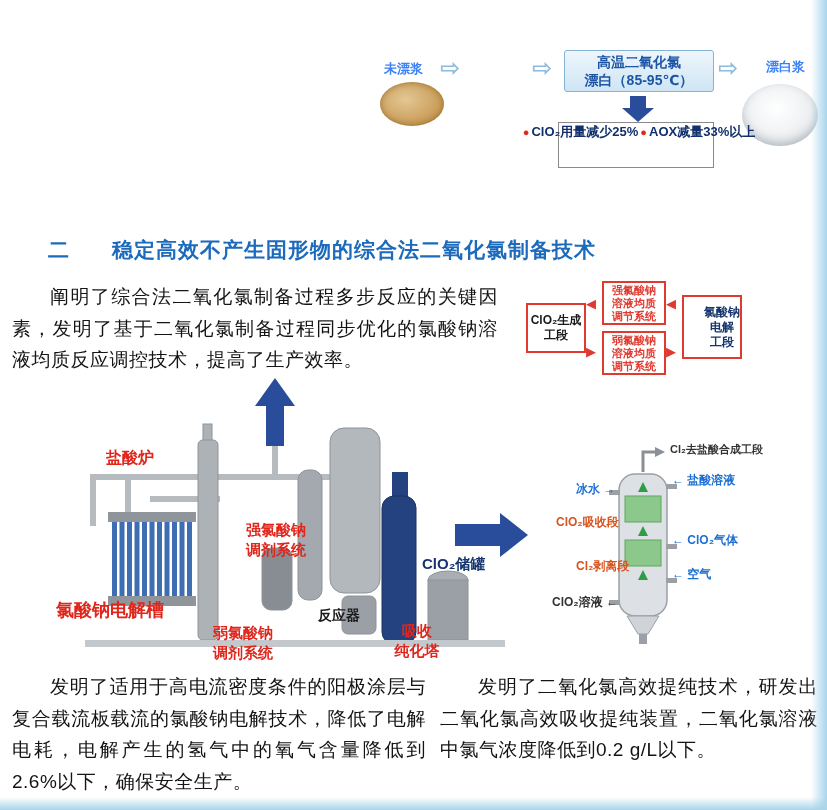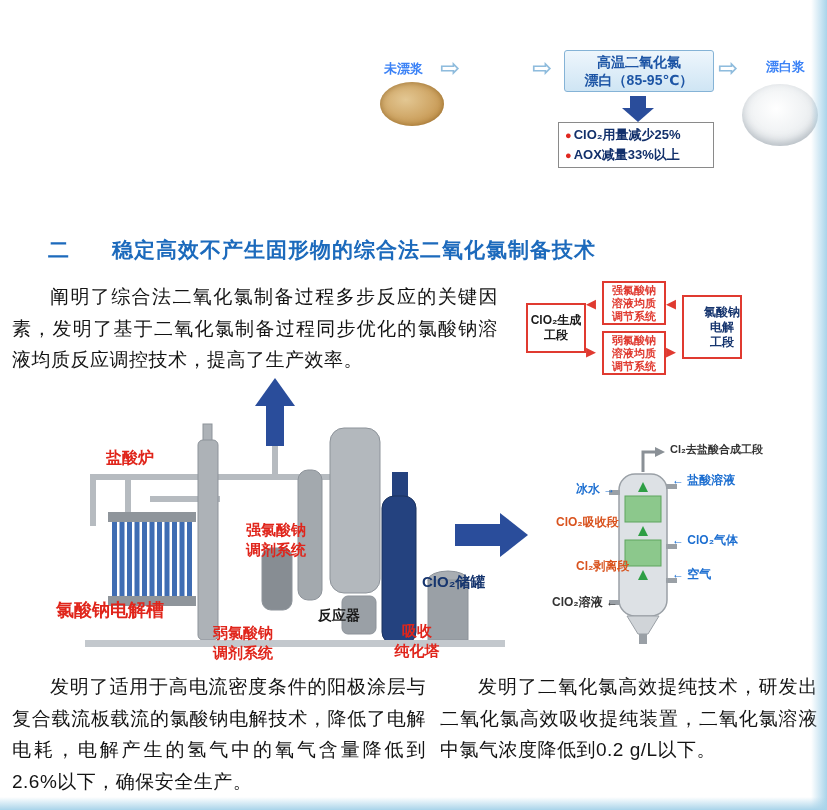--- a/index.html
+++ b/index.html
@@ -36,21 +36,21 @@
                    background:radial-gradient(ellipse at 40% 40%, #e3c793, #c89a55 70%, #a87a3c);
                    box-shadow:inset 0 0 6px rgba(120,80,20,.6); }
   #pulp-bleached { left:362px; top:36px; width:76px; height:62px;
                    background:radial-gradient(ellipse at 45% 40%, #ffffff, #eceff1 60%, #cfd6da);
                    box-shadow:inset 0 -4px 8px rgba(140,150,160,.5); }
   .down-arrow { position:absolute; left:242px; top:48px; width:32px; }
   .down-arrow .shaft { width:16px; height:12px; background:#2a4d9b; margin:0 auto; }
   .down-arrow .head  { width:0; height:0; border-left:16px solid transparent;
                        border-right:16px solid transparent; border-top:14px solid #2a4d9b; }
   #result-box { position:absolute; left:178px; top:74px; width:156px; height:46px;
-                border:1px solid #8a8a8a; background:#fff; display:flex; flex-direction:column;
+                border:1px solid #8a8a8a; background:#fff; display:flex; flex-direction:row;
                 justify-content:center; padding-left:6px; gap:2px; }
   .result-line { font-size:13px; font-weight:bold; color:#12306b; line-height:17px; white-space:nowrap; }
   .result-line .bullet { color:#e02820; margin-right:2px; font-size:11px; }
 
   
   #cycle { position:absolute; left:520px; top:281px; width:300px; height:96px; }
   .cyc-box { position:absolute; border:2px solid #e03a30; background:#fff; display:flex;
              align-items:center; justify-content:center; text-align:center; white-space:pre-line;
              font-weight:bold; }
   #cyc-left   { left:6px;   top:22px; width:60px; height:50px; font-size:12px; line-height:15px; color:#1a1a1a; }
@@ -65,21 +65,21 @@
 
   .eq-label { position:absolute; font-weight:bold; white-space:pre-line; text-align:center; line-height:20px; }
   .red  { color:#e0251b; }
   .navy { color:#16356e; }
   #lbl-furnace      { left:106px; top:448px; font-size:16px; }
   #lbl-strong       { left:230px; top:520px; width:92px; font-size:15px; }
   #lbl-electrolyzer { left:56px;  top:600px; font-size:18px; }
   #lbl-weak         { left:200px; top:623px; width:86px; font-size:15px; }
   #lbl-reactor      { left:318px; top:605px; font-size:14px; color:#1a1a1a; }
   #lbl-tower        { left:384px; top:621px; width:66px; font-size:15px; }
-  #lbl-tank         { left:422px; top:554px; font-size:15px;margin-top:18px; }
+  #lbl-tank         { left:422px; top:554px; font-size:15px; }
 
   .tw-label { position:absolute; font-size:12px; font-weight:bold; white-space:nowrap; }
   .tw-blue   { color:#1d6fd1; }
   .tw-orange { color:#d9531e; }
   .tw-dark   { color:#333333; }
   #tw-top    { left:670px; top:442px; font-size:11px; }
   #tw-icewater { left:576px; top:481px; }
   #tw-hcl    { left:672px; top:472px; }
   #tw-absorb { left:556px; top:514px; }
   #tw-gas    { left:672px; top:532px; }

